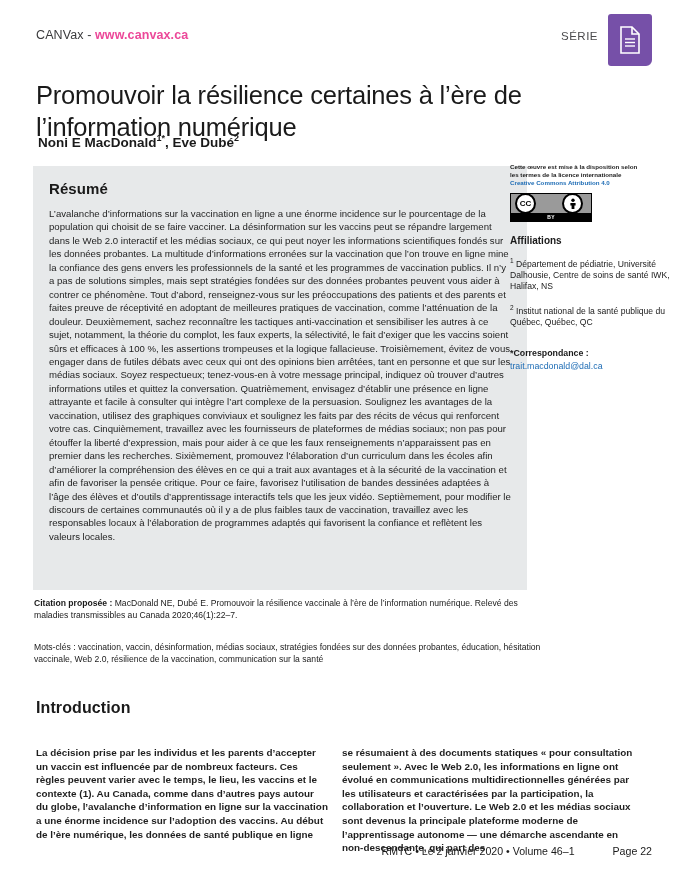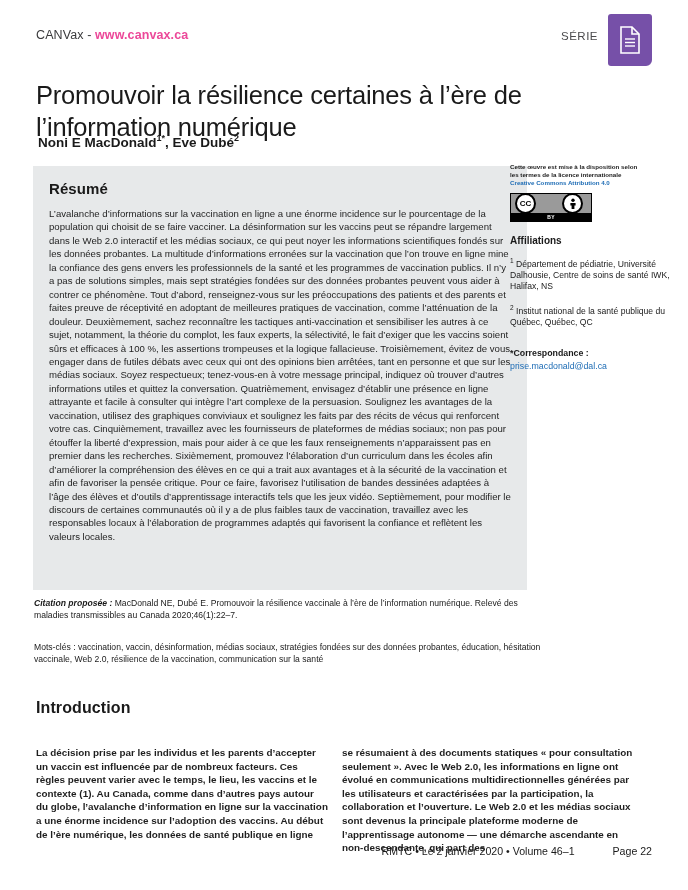--- a/index.html
+++ b/index.html
@@ -114,21 +114,21 @@
   
   .citation {
     position: absolute;
     left: 34px;
     top: 597px;
     width: 500px;
     font-size: 8.6px;
     line-height: 12.4px;
     color: #1a1a1a;
   }
-  .citation .em { font-style: italic; font-weight: bold; margin-top: 48px; }
+  .citation .em { font-weight: bold; margin-top: 48px; }
   .citation .doi { display: block; }
   .keywords {
     position: absolute;
     left: 34px;
     top: 641px;
     width: 520px;
     font-size: 8.6px;
     line-height: 12.4px;
     color: #1a1a1a;
   }
@@ -334,21 +334,21 @@
     <div class="affil-heading">Affiliations</div>
 
     <div class="affil-item">
       <sup>1</sup><span> Département de pédiatrie, Université Dalhousie, Centre de soins de santé IWK, Halifax, NS</span>
     </div>
     <div class="affil-item">
       <sup>2</sup><span> Institut national de la santé publique du Québec, Québec, QC</span>
     </div>
 
     <div class="corr-heading">*Correspondance :</div>
-    <div class="corr-email">prise.macdonald@dal.ca</div>
+    <div class="corr-email">trait.macdonald@dal.ca</div>
   </div>
 
   <h2 class="intro-heading">Introduction</h2>
   <div class="intro-cols">
     <div class="intro-col">La décision prise par les individus et les parents d’accepter un vaccin est influencée par de nombreux facteurs. Ces règles peuvent varier avec le temps, le lieu, les vaccins et le contexte (1). Au Canada, comme dans d’autres pays autour du globe, l’avalanche d’information en ligne sur la vaccination a une énorme incidence sur l’adoption des vaccins. Au début de l’ère numérique, les données de santé publique en ligne</div>
     <div class="intro-col">se résumaient à des documents statiques « pour consultation seulement ». Avec le Web 2.0, les informations en ligne ont évolué en communications multidirectionnelles générées par les utilisateurs et caractérisées par la participation, la collaboration et l’ouverture. Le Web 2.0 et les médias sociaux sont devenus la principale plateforme moderne de l’apprentissage autonome — une démarche ascendante en non-descendante, qui part des</div>
   </div>
 
   <div class="footer">
     <div class="footer-inner">

